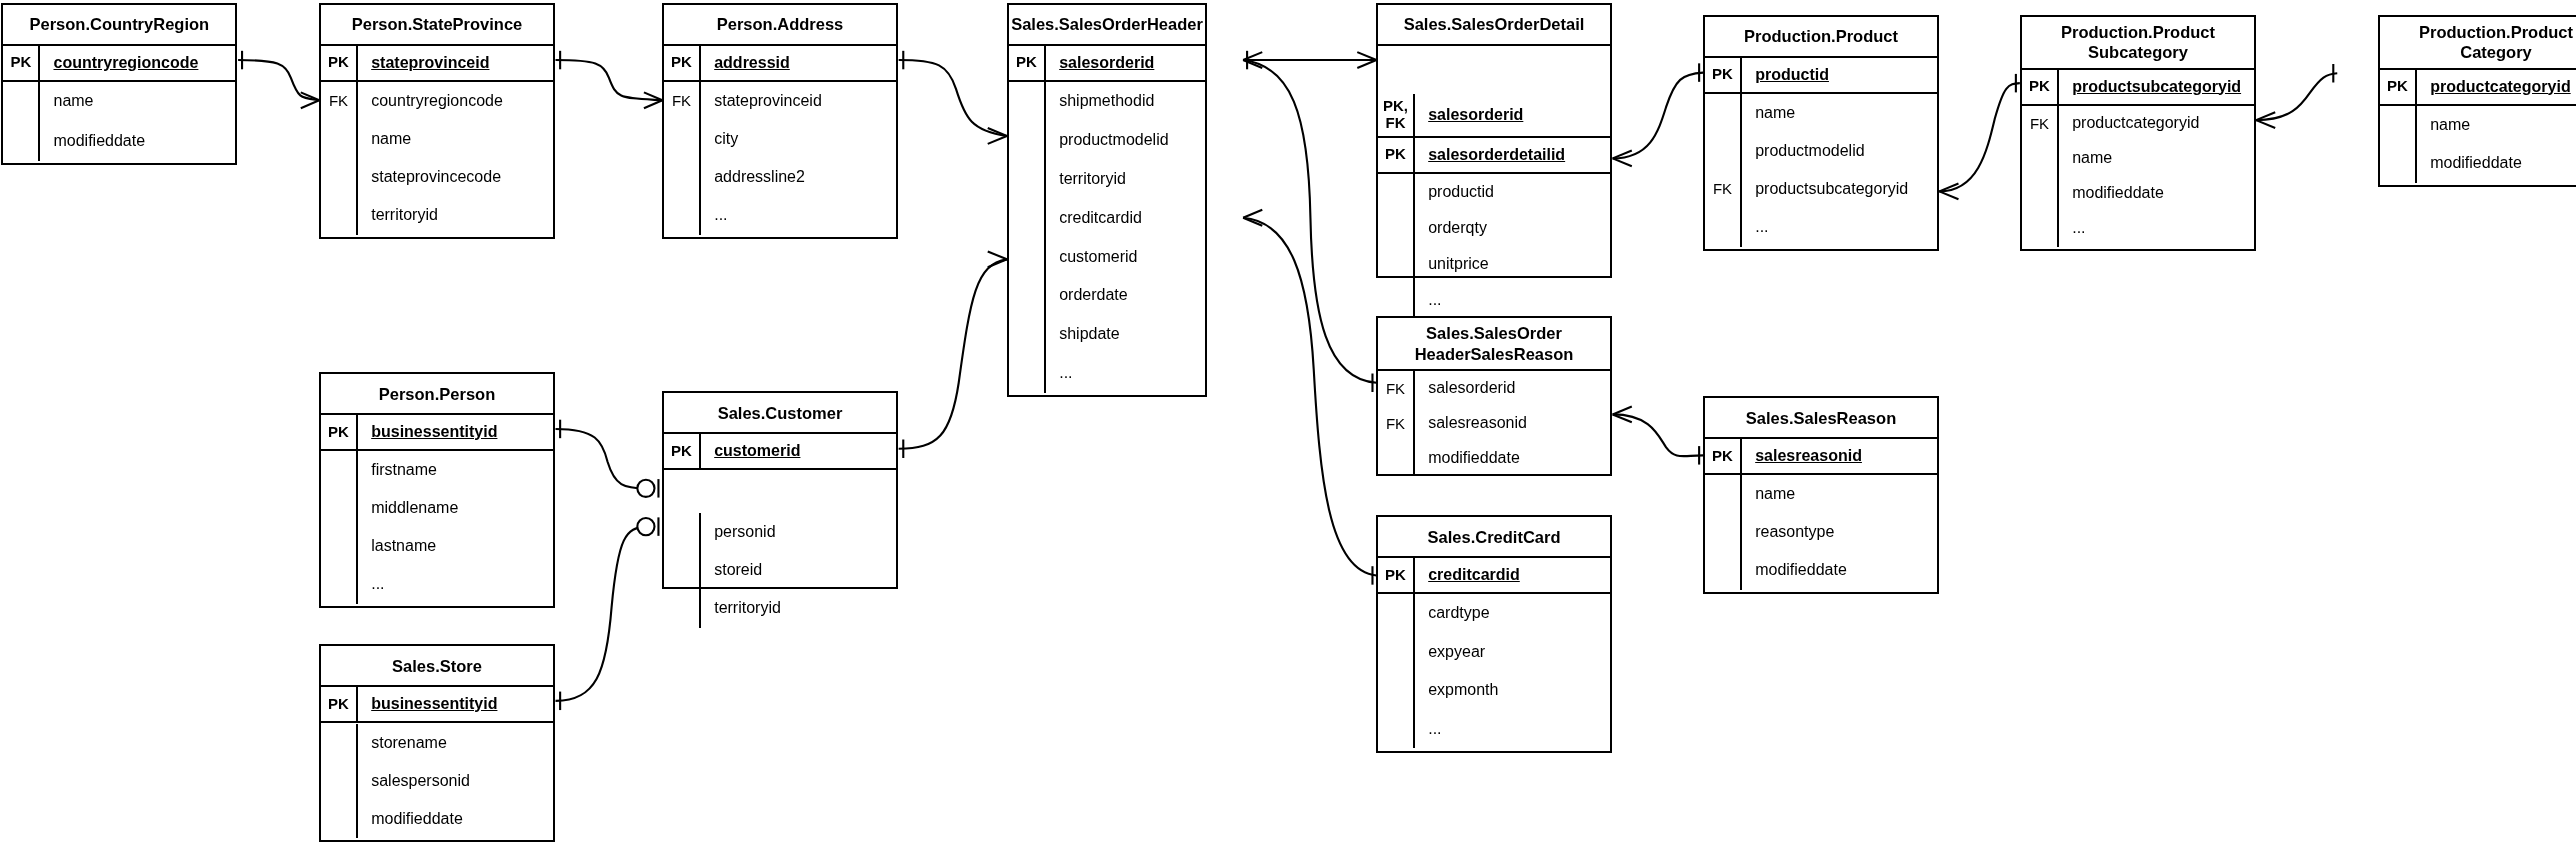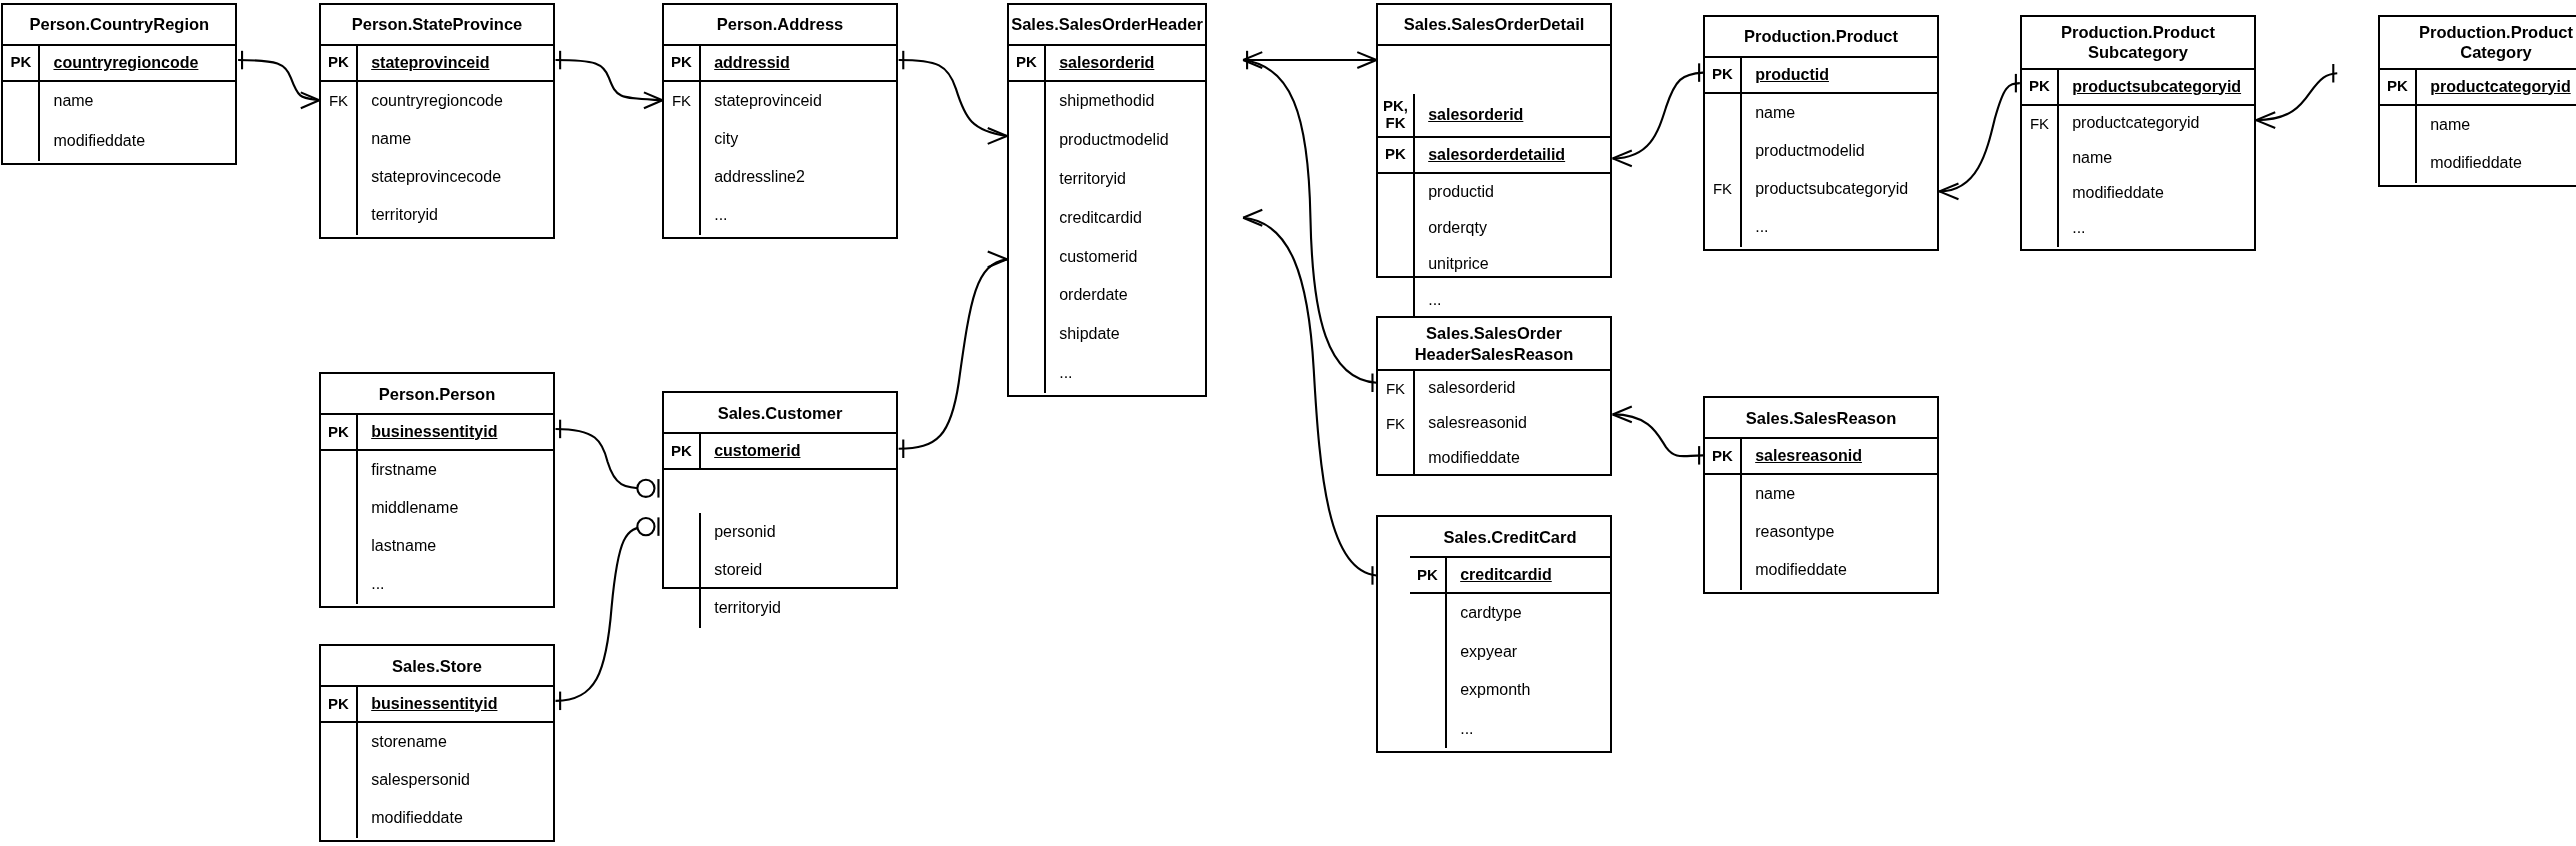--- a/index.html
+++ b/index.html
@@ -384,21 +384,21 @@
             <div class="bk" style="height: 38px;"></div>
             <div class="bk" style="height: 38px;"></div>
           </div>
           <div class="body-attrs">
             <div class="ba" style="height: 38px;">name</div>
             <div class="ba" style="height: 38px;">reasontype</div>
             <div class="ba" style="height: 38px;">modifieddate</div>
           </div>
         </div>
       </div>
-      <div class="entity" style="left: 1376px; top: 515px; width: 236px; height: 238px; padding-left: 32px;">
+      <div class="entity" style="left: 1376px; top: 515px; width: 236px; height: 238px;">
         <div class="ent-title" style="height: 41px; flex: 0 0 41px;">Sales.CreditCard</div>
         <div class="erow" style="height: 36px;">
           <div class="keycell pk">PK</div>
           <div class="attrcell key">creditcardid</div>
         </div>
         <div class="body-block" style="height: 154px;">
           <div class="body-keys">
             <div class="bk" style="height: 39px;"></div>
             <div class="bk" style="height: 39px;"></div>
             <div class="bk" style="height: 39px;"></div>
@@ -451,21 +451,21 @@
             <div class="ba" style="height: 38px;">territoryid</div>
           </div>
         </div>
       </div>
       <div class="entity" style="left: 319px; top: 644px; width: 236px; height: 198px;">
         <div class="ent-title" style="height: 41px; flex: 0 0 41px;">Sales.Store</div>
         <div class="erow" style="height: 36px;">
           <div class="keycell pk">PK</div>
           <div class="attrcell key">businessentityid</div>
         </div>
-        <div class="body-block" style="height: 115px;">
+        <div class="body-block" style="height: 115px; align-items: center;">
           <div class="body-keys">
             <div class="bk" style="height: 38px;"></div>
             <div class="bk" style="height: 38px;"></div>
             <div class="bk" style="height: 38px;"></div>
           </div>
           <div class="body-attrs">
             <div class="ba" style="height: 38px;">storename</div>
             <div class="ba" style="height: 38px;">salespersonid</div>
             <div class="ba" style="height: 38px;">modifieddate</div>
           </div>

